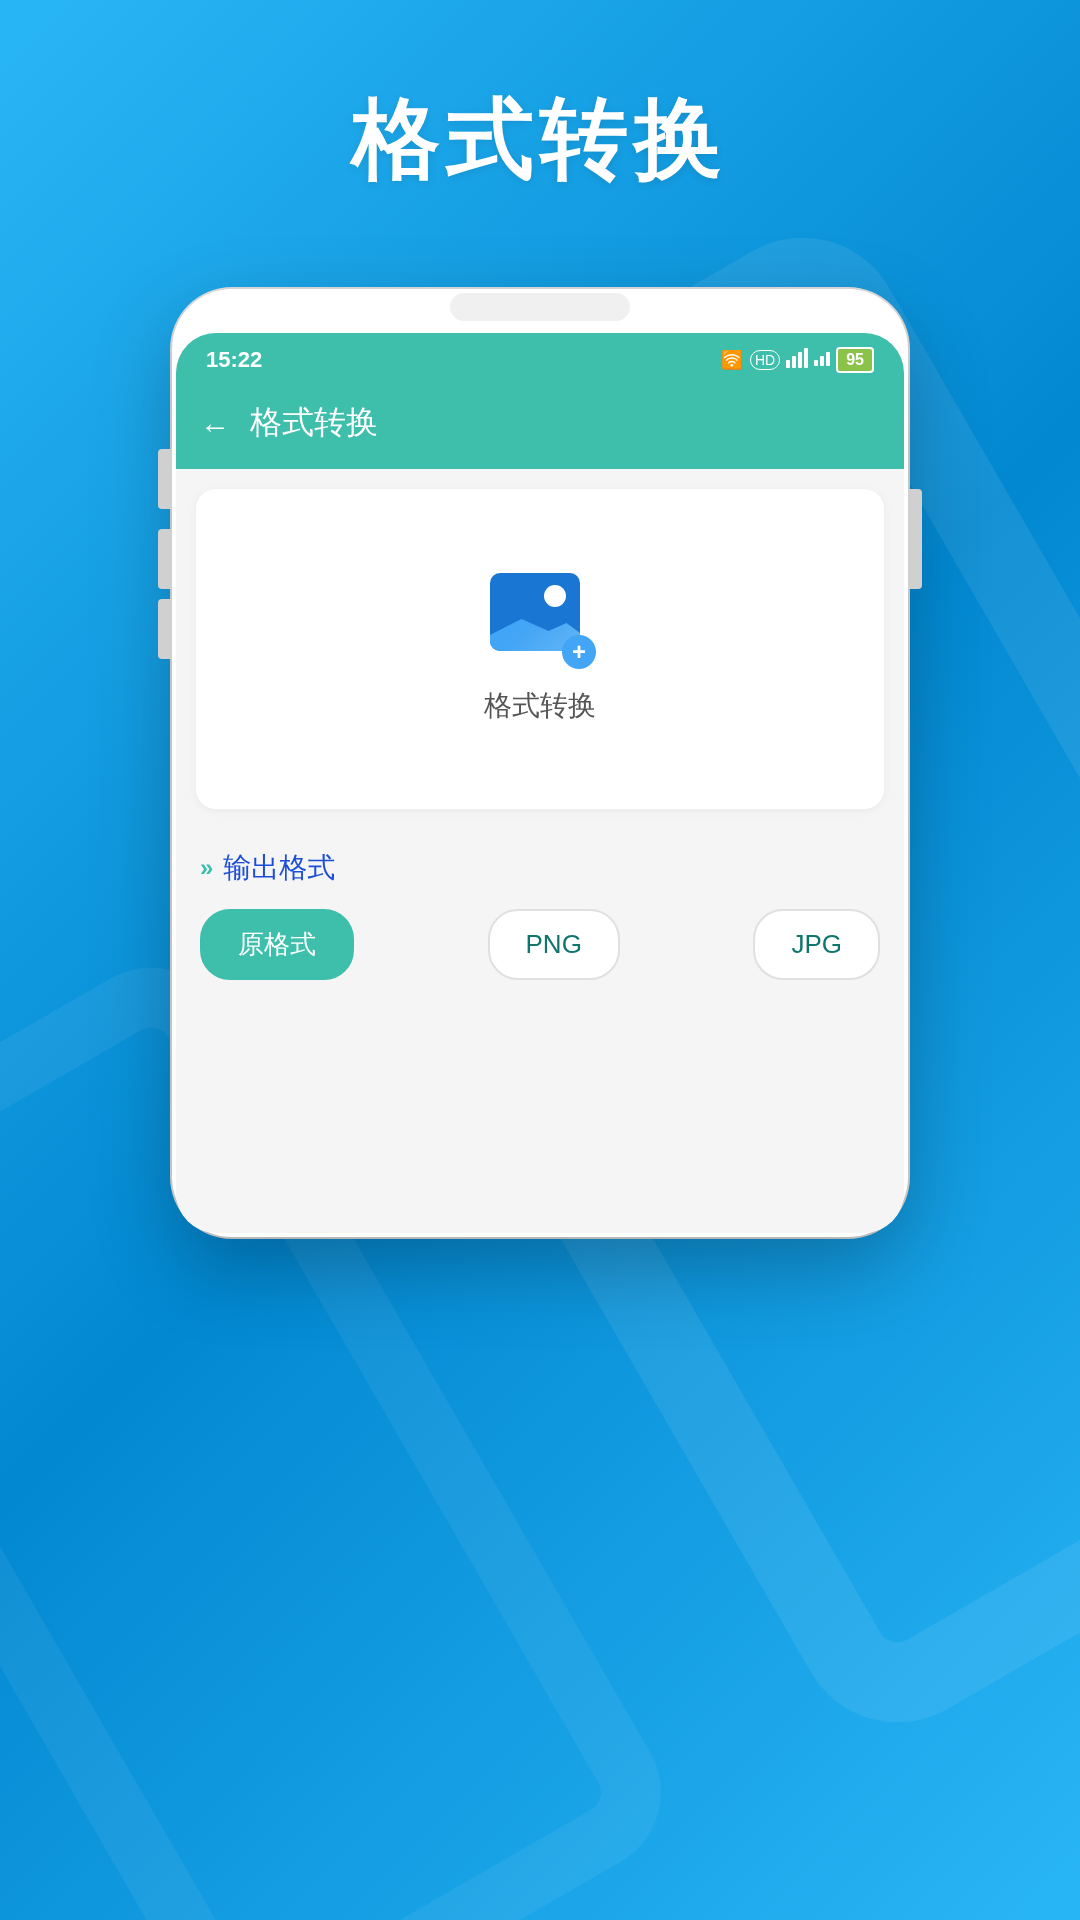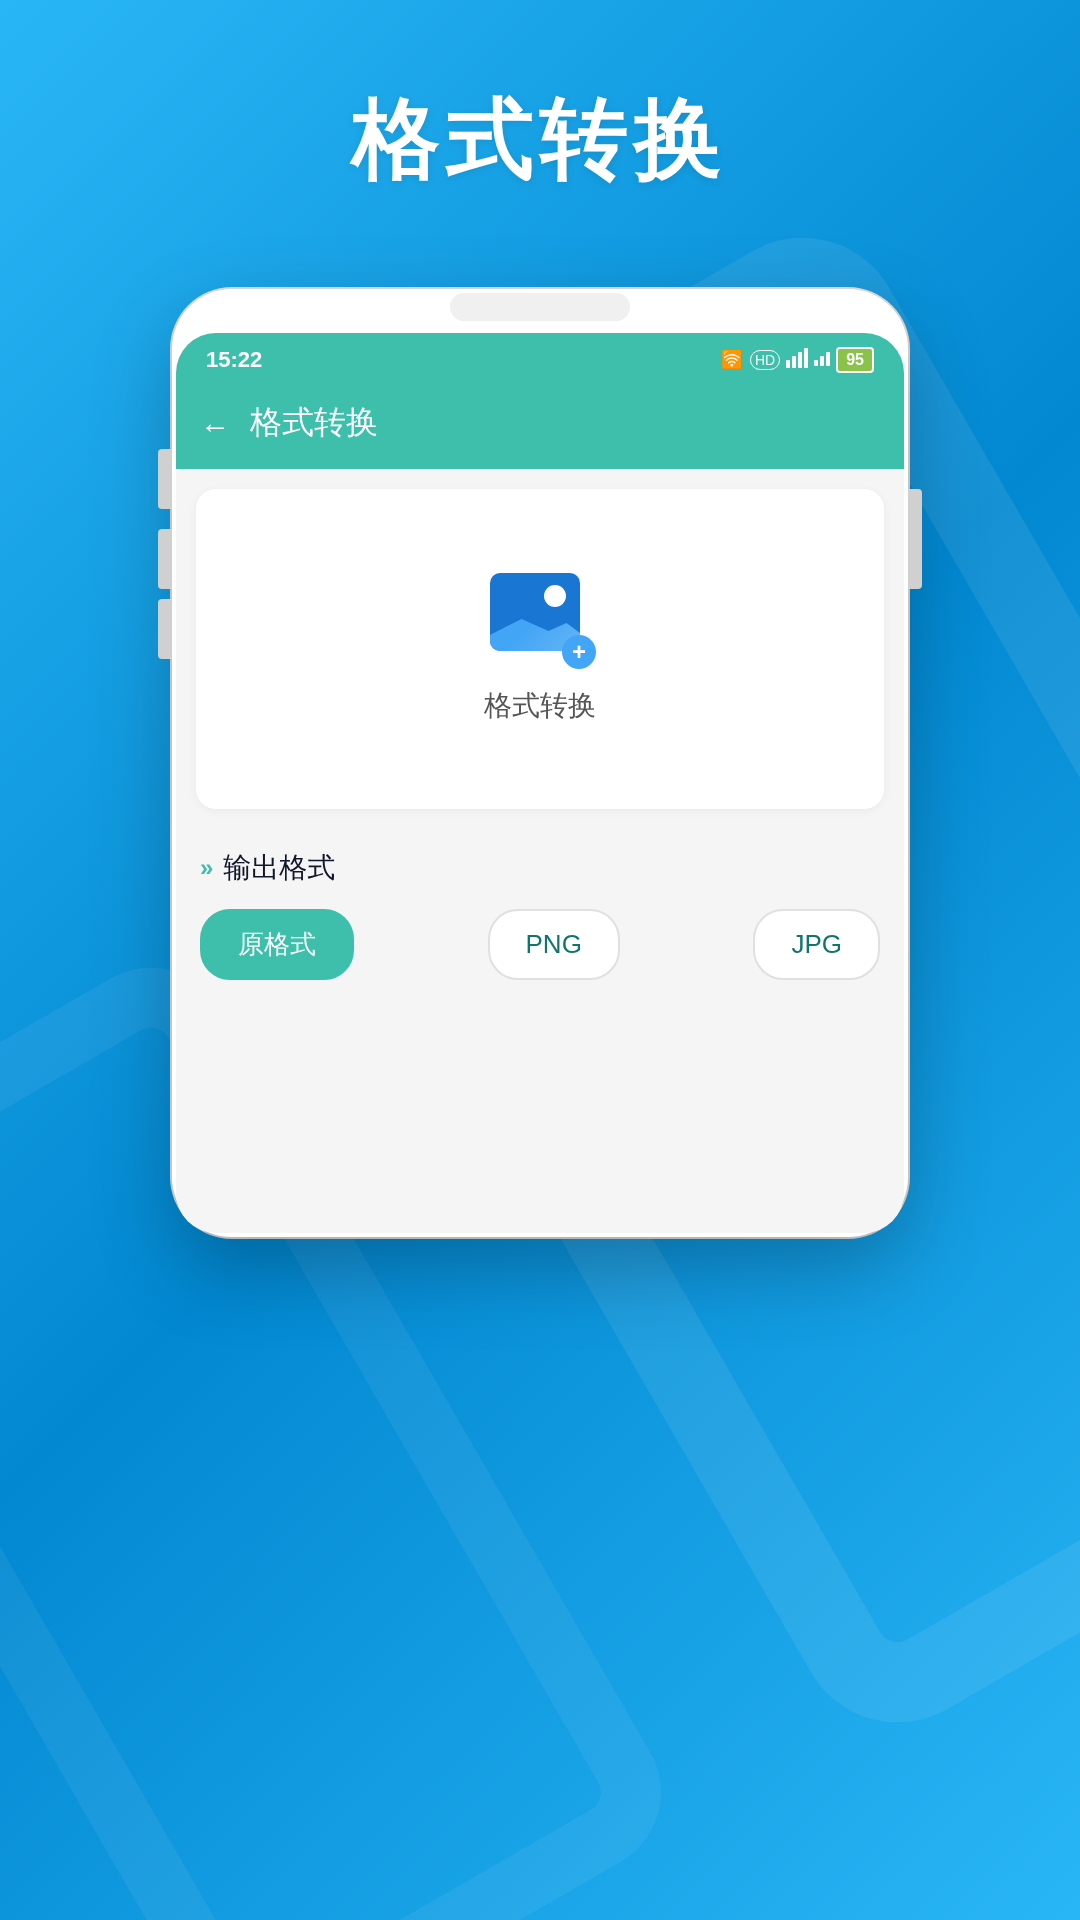--- a/index.html
+++ b/index.html
@@ -278,21 +278,21 @@
     }
 
     .section-arrow {
       color: #3dbfab;
       font-size: 24px;
       font-weight: bold;
     }
 
     .section-title {
       font-size: 28px;
-      color: #0f172a;
+      color: #1d4ed8;
       font-weight: 500;
     }
 
     .format-buttons {
       display: flex;
       gap: 5px;
       flex-wrap: wrap;
       justify-content: space-between;
     }
 

